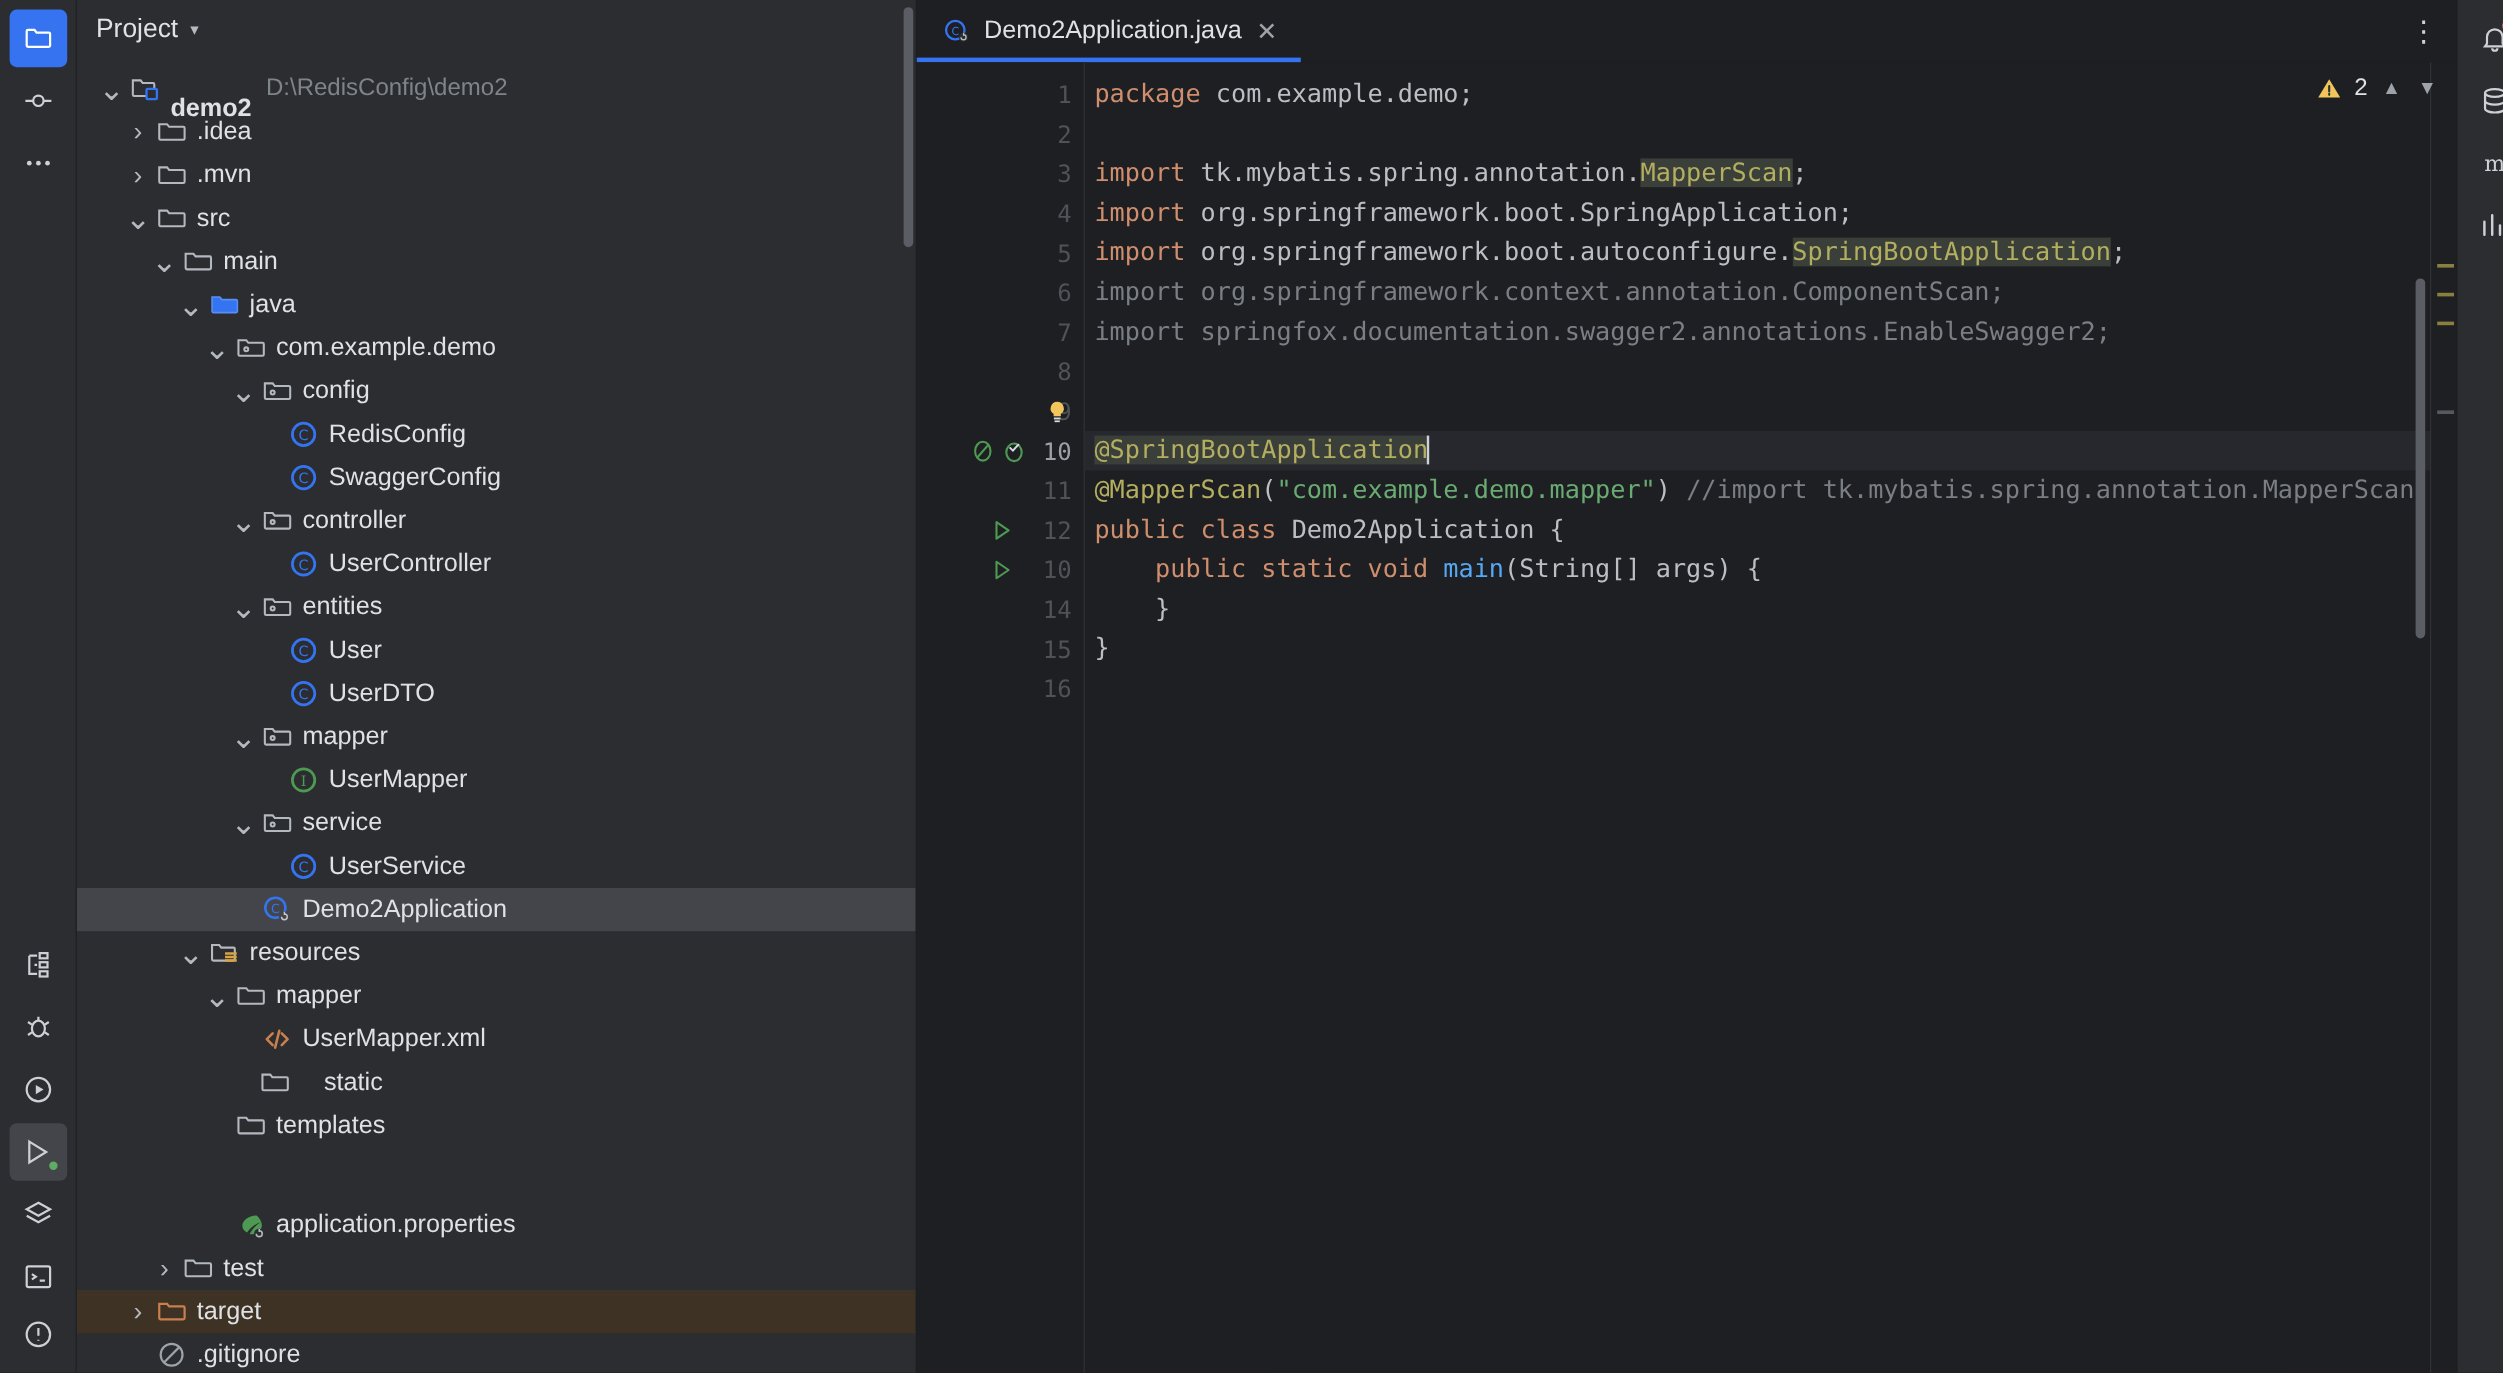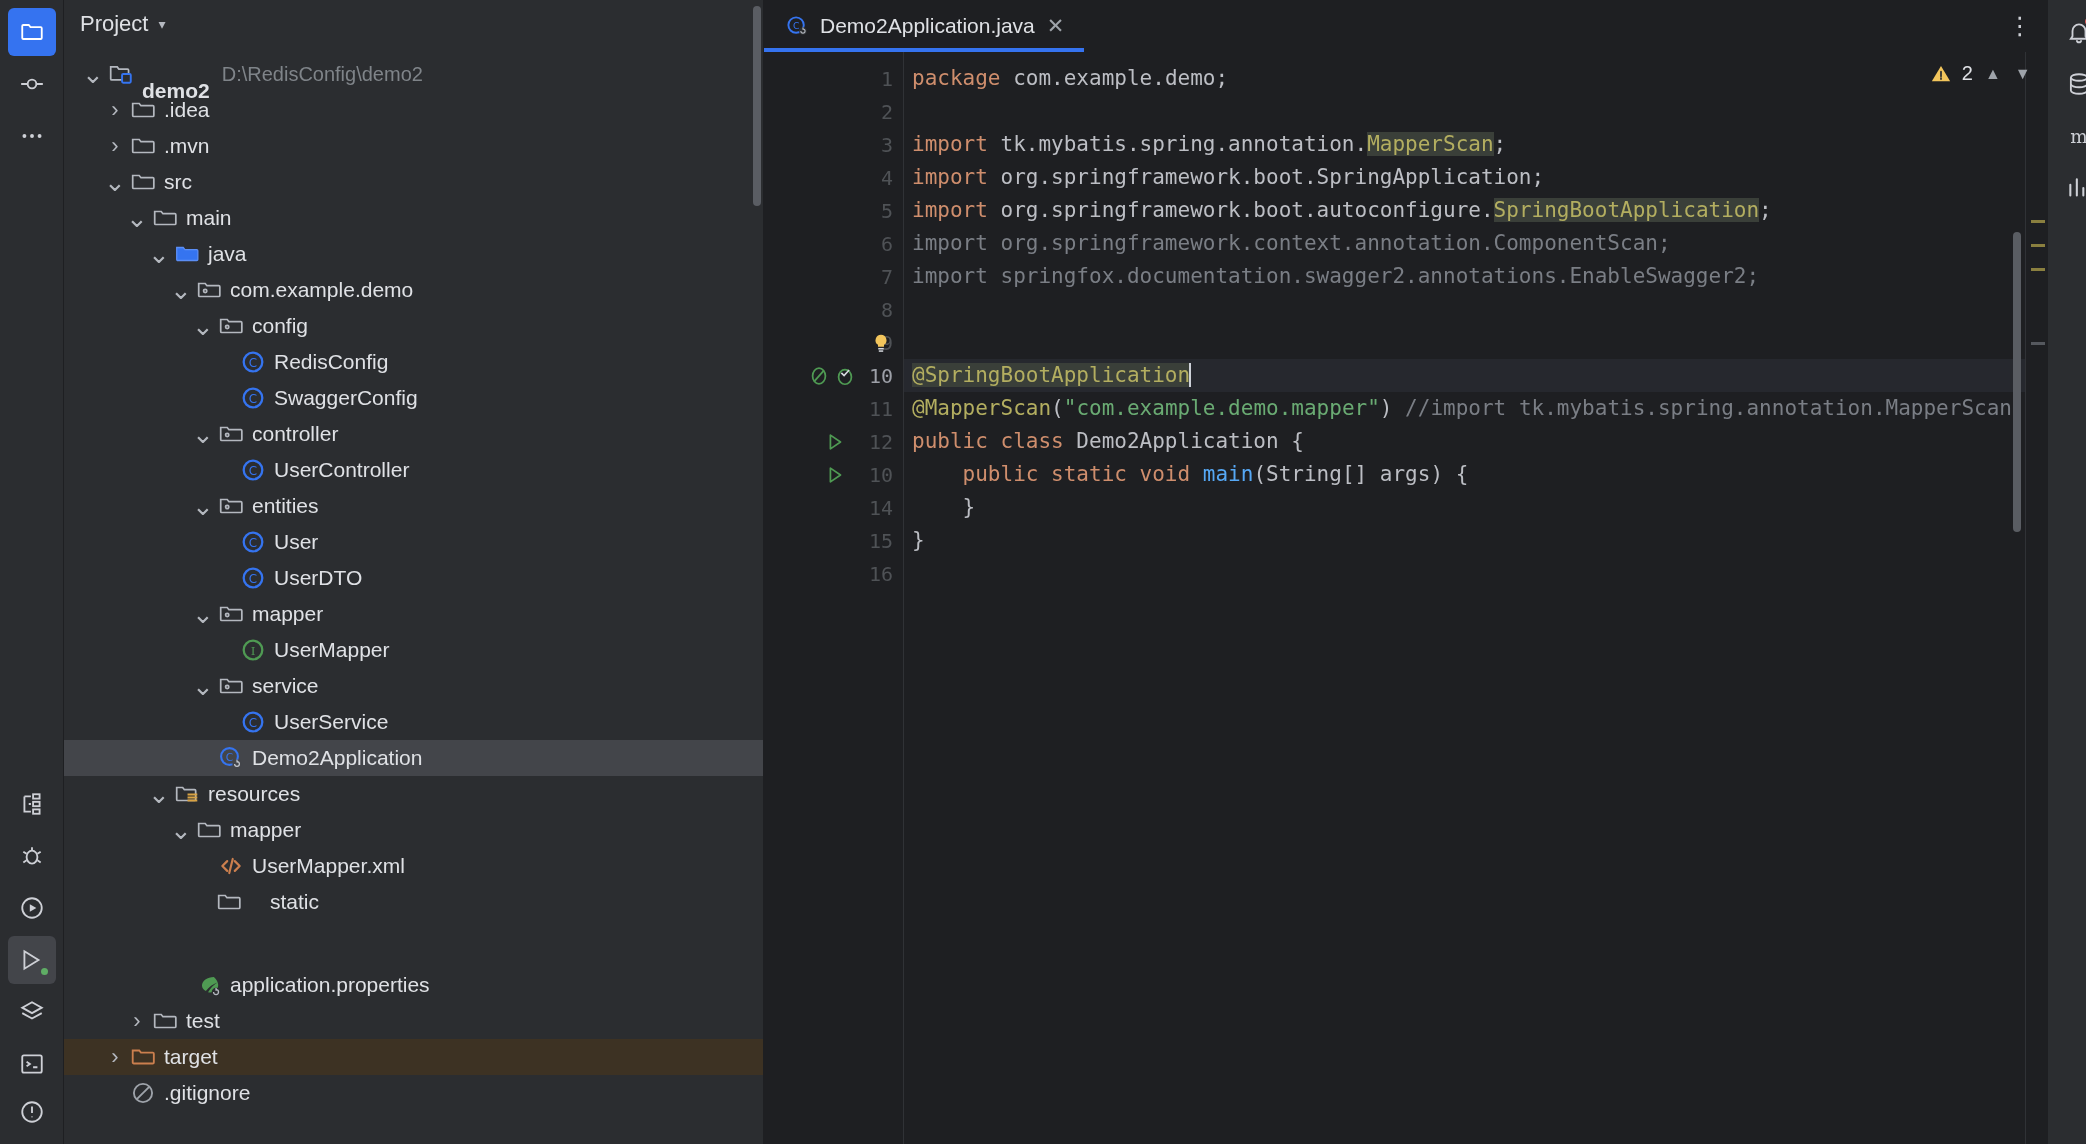--- a/index.html
+++ b/index.html
@@ -525,20 +525,29 @@
             <span class="node-label">UserMapper.xml</span>
           </div>
           <div class="tree-row" style="padding-left: 104px; gap: 20px;">
             <span class="twisty blank"></span>
             <span class="node-icon">
               <svg width="26" height="26" viewBox="0 0 24 24" fill="none" stroke="#b4b8bf" stroke-width="1.6">
                 <path d="M2.5 6h6l1.6 2H21a1 1 0 011 1v8a1 1 0 01-1 1H3.5a1 1 0 01-1-1z"></path>
               </svg>
             </span>
             <span class="node-label">static</span>
+          </div>
+          <div class="tree-row" style="padding-left: 104px;">
+            <span class="twisty blank"></span>
+            <span class="node-icon">
+              <svg width="26" height="26" viewBox="0 0 24 24" fill="none" stroke="#b4b8bf" stroke-width="1.6">
+                <path d="M2.5 6h6l1.6 2H21a1 1 0 011 1v8a1 1 0 01-1 1H3.5a1 1 0 01-1-1z"></path>
+              </svg>
+            </span>
+            <span class="node-label">templates</span>
           </div>
           <div class="tree-row" style="padding-left: 104px; margin-top: 47px;">
             <span class="twisty blank"></span>
             <span class="node-icon">
               <svg width="26" height="26" viewBox="0 0 24 24">
                 <path d="M16.5 4.5c-6 0-11 3.5-11 8 0 2.4 1.5 4.2 3.6 5.1 2.8-3.9 6.5-6.5 10.7-8-3.6 2.2-6.6 5.3-8.7 9.2 4.8 1 9.4-1.9 9.4-6.7 0-3-1.8-5.6-4-7.6z" fill="#4f9a53"></path>
                 <circle cx="18.5" cy="18.5" r="4" fill="#2b2d30"></circle>
                 <path d="M16.2 18.5a2.3 2.3 0 104.6 0 2.3 2.3 0 00-2.3-2.3" fill="none" stroke="#b4b8bf" stroke-width="1.2"></path>
                 <path d="M18.5 14.7v2.5" stroke="#b4b8bf" stroke-width="1.2"></path>
               </svg>

